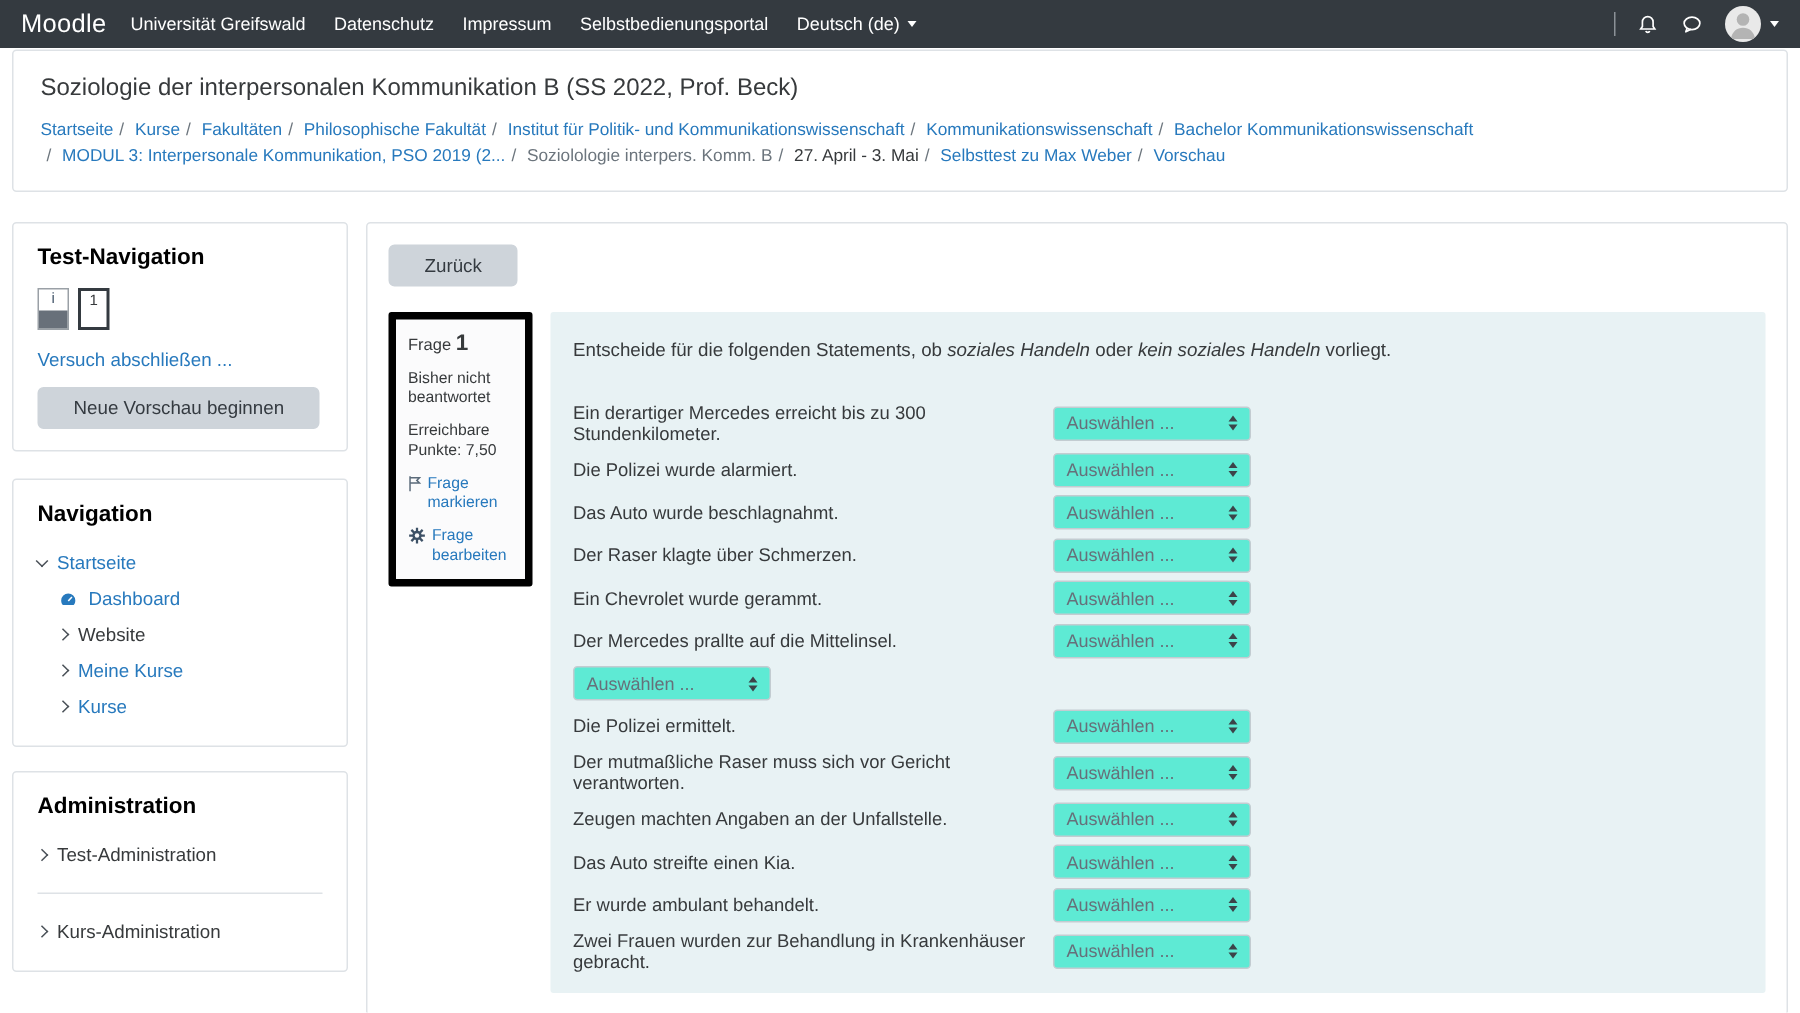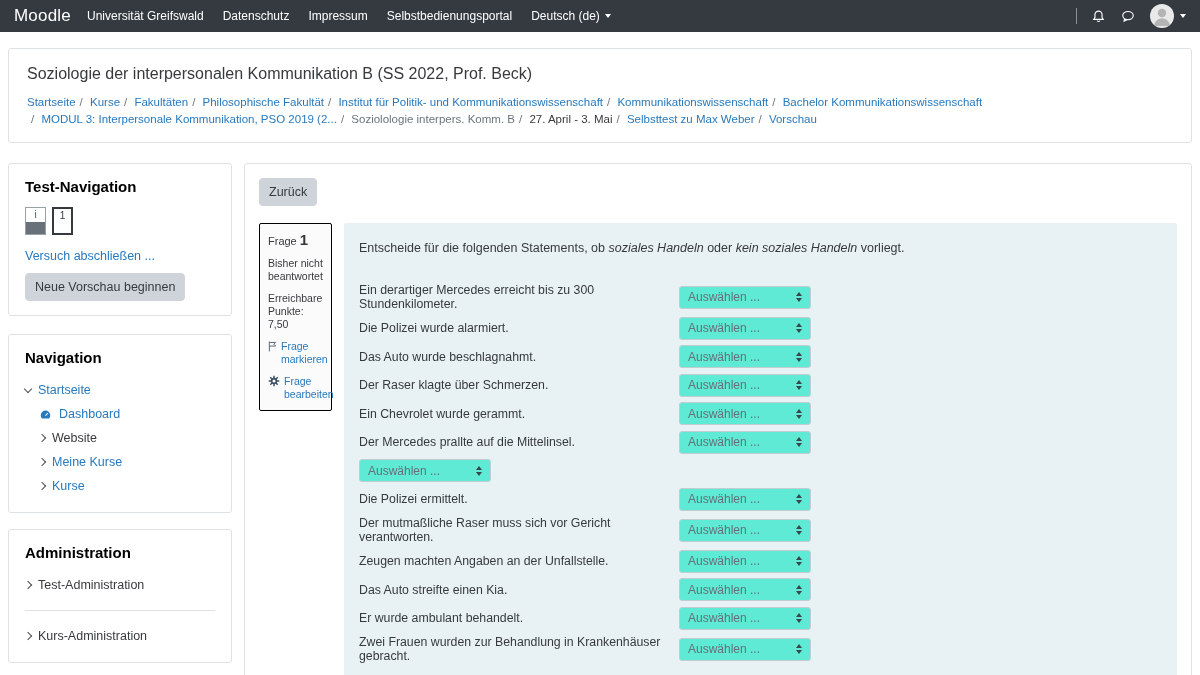--- a/index.html
+++ b/index.html
@@ -17,21 +17,21 @@
   .nav-right { margin-left:auto; display:flex; align-items:center; gap:14px; }
   .nav-divider { width:1px; height:16px; background:#8b9197; }
   .icon-btn { display:inline-flex; cursor:pointer; }
   .avatar-wrap { display:inline-flex; align-items:center; gap:6px; cursor:pointer; }
   .avatar { width:24px; height:24px; border-radius:50%; background:#e9e9e9; overflow:hidden;
     display:inline-flex; align-items:flex-end; justify-content:center; }
 
   
   .card { background:#fff; border:1px solid #dee2e6; border-radius:3px; }
 
-  .title-card { margin:16px 8px 0 8px; padding:16px 18px 14px 18px; }
+  .title-card { margin:1px 8px 0 8px; padding:16px 18px 14px 18px; }
   .course-title { font-size:16px; font-weight:400; color:#373a3c; }
   .breadcrumb { margin-top:11px; font-size:11.5px; line-height:17px; color:#6c757d; }
   .bc-link { color:#2779bd; text-decoration:none; cursor:pointer; }
   .bc-sep { color:#6c757d; padding:0 4px; }
   .bc-muted { color:#6c757d; }
   .bc-dark { color:#373a3c; }
 
   .content { display:flex; padding:0 8px; margin-top:20px; gap:12px; align-items:flex-start; }
   .left-col { width:224px; flex:none; }
   .main-col { flex:1; }
@@ -43,42 +43,42 @@
   .qnav-boxes { display:flex; gap:6px; margin-bottom:11px; }
   .qnav-box { width:21px; height:28px; font-size:10px; text-align:center; cursor:pointer; }
   .qnav-info { border:1px solid #9aa0a6; background:#fff; }
   .qnav-info .top { height:14px; line-height:14px; color:#44576b; }
   .qnav-info .bottom { height:12px; background:#68707a; }
   .qnav-q { border:2px solid #343a40; background:#fff; }
   .qnav-q .top { height:14px; line-height:14px; color:#373a3c; }
 
   .side-link { font-size:12.5px; color:#2779bd; text-decoration:none; cursor:pointer; display:inline-block; }
   .btn { display:inline-block; background:#ced4da; border:1px solid #ced4da; border-radius:4px;
-    color:#343a40; font-size:12.5px; padding:6px 9px; cursor:pointer;
+    color:#343a40; font-size:12.5px; padding:6px 23px; cursor:pointer;
     font-family:"Liberation Sans", sans-serif; }
   .qnav-btn { margin-top:9px; }
 
   
   .tree { list-style:none; font-size:12.5px; }
   .tree li { display:flex; align-items:center; gap:7px; height:24px; cursor:pointer; }
   .tree .indent { padding-left:14px; }
   .chev { width:6px; height:6px; border-right:1.4px solid #495057;
     border-bottom:1.4px solid #495057; display:inline-block; flex:none; }
   .chev.down { transform:rotate(45deg); margin-top:-3px; }
   .chev.right { transform:rotate(-45deg); }
   .t-link { color:#2779bd; text-decoration:none; }
   .t-dark { color:#373a3c; }
   .admin-hr { border:0; border-top:1px solid #dee2e6; margin:13px 0; }
 
   
   .main-card { padding:14px; min-height:503px; }
   .back-btn { margin-bottom:17px; }
   .q-layout { display:flex; gap:12px; align-items:flex-start; }
 
-  .q-info { width:73px; flex:none; border:1px solid #000000; background:#fbfbfc;
+  .q-info { width:96px; flex:none; border:5px solid #000000; background:#fbfbfc;
     border-radius:2px; padding:9px 8px; font-size:10.5px; line-height:13px; color:#373a3c; }
   .q-info .qno { font-size:11px; }
   .q-info .qno b { font-size:15px; font-weight:700; margin-left:3px; }
   .q-info .sec { margin-top:9px; }
   .q-ilink { color:#2779bd; text-decoration:none; cursor:pointer; display:inline-flex;
     gap:4px; align-items:flex-start; margin-top:9px; }
 
   .formulation { flex:1; background:#e8f2f4; border-radius:2px; padding:18px 15px 14px 15px; }
   .q-intro { font-size:12.5px; color:#373a3c; }
   .q-intro em { font-style:italic; }

